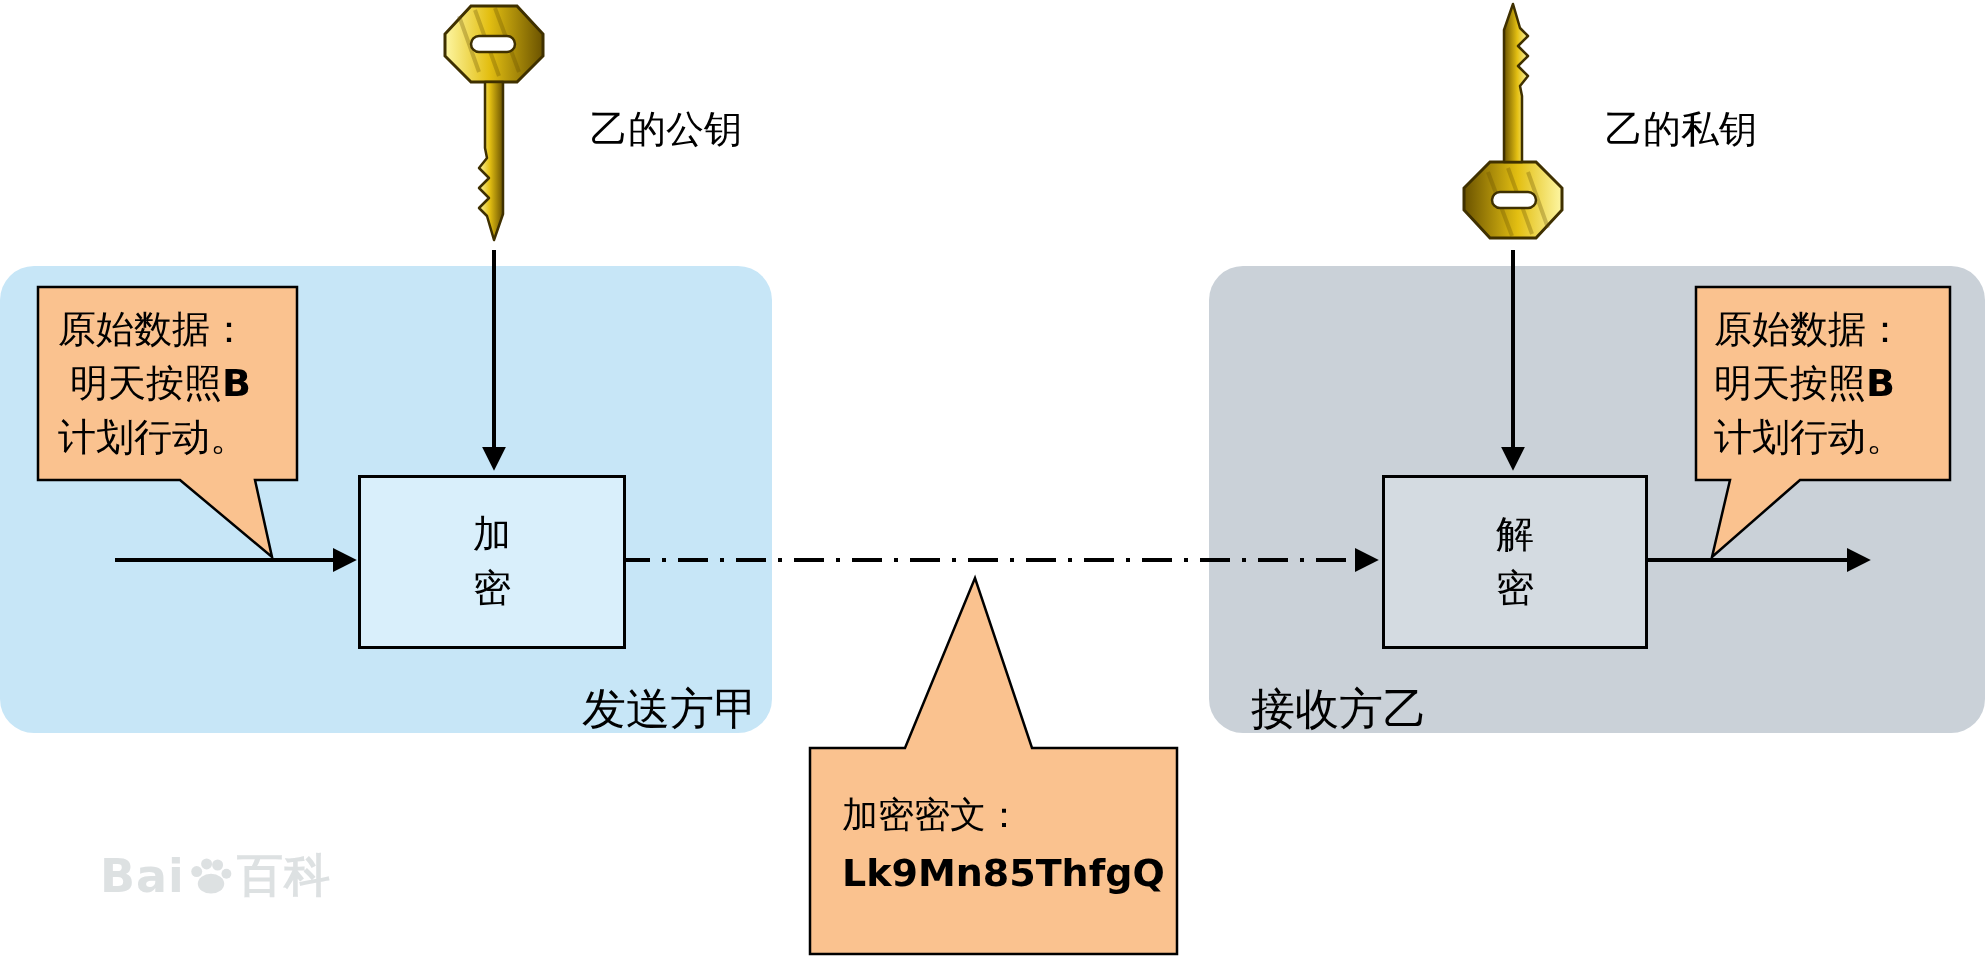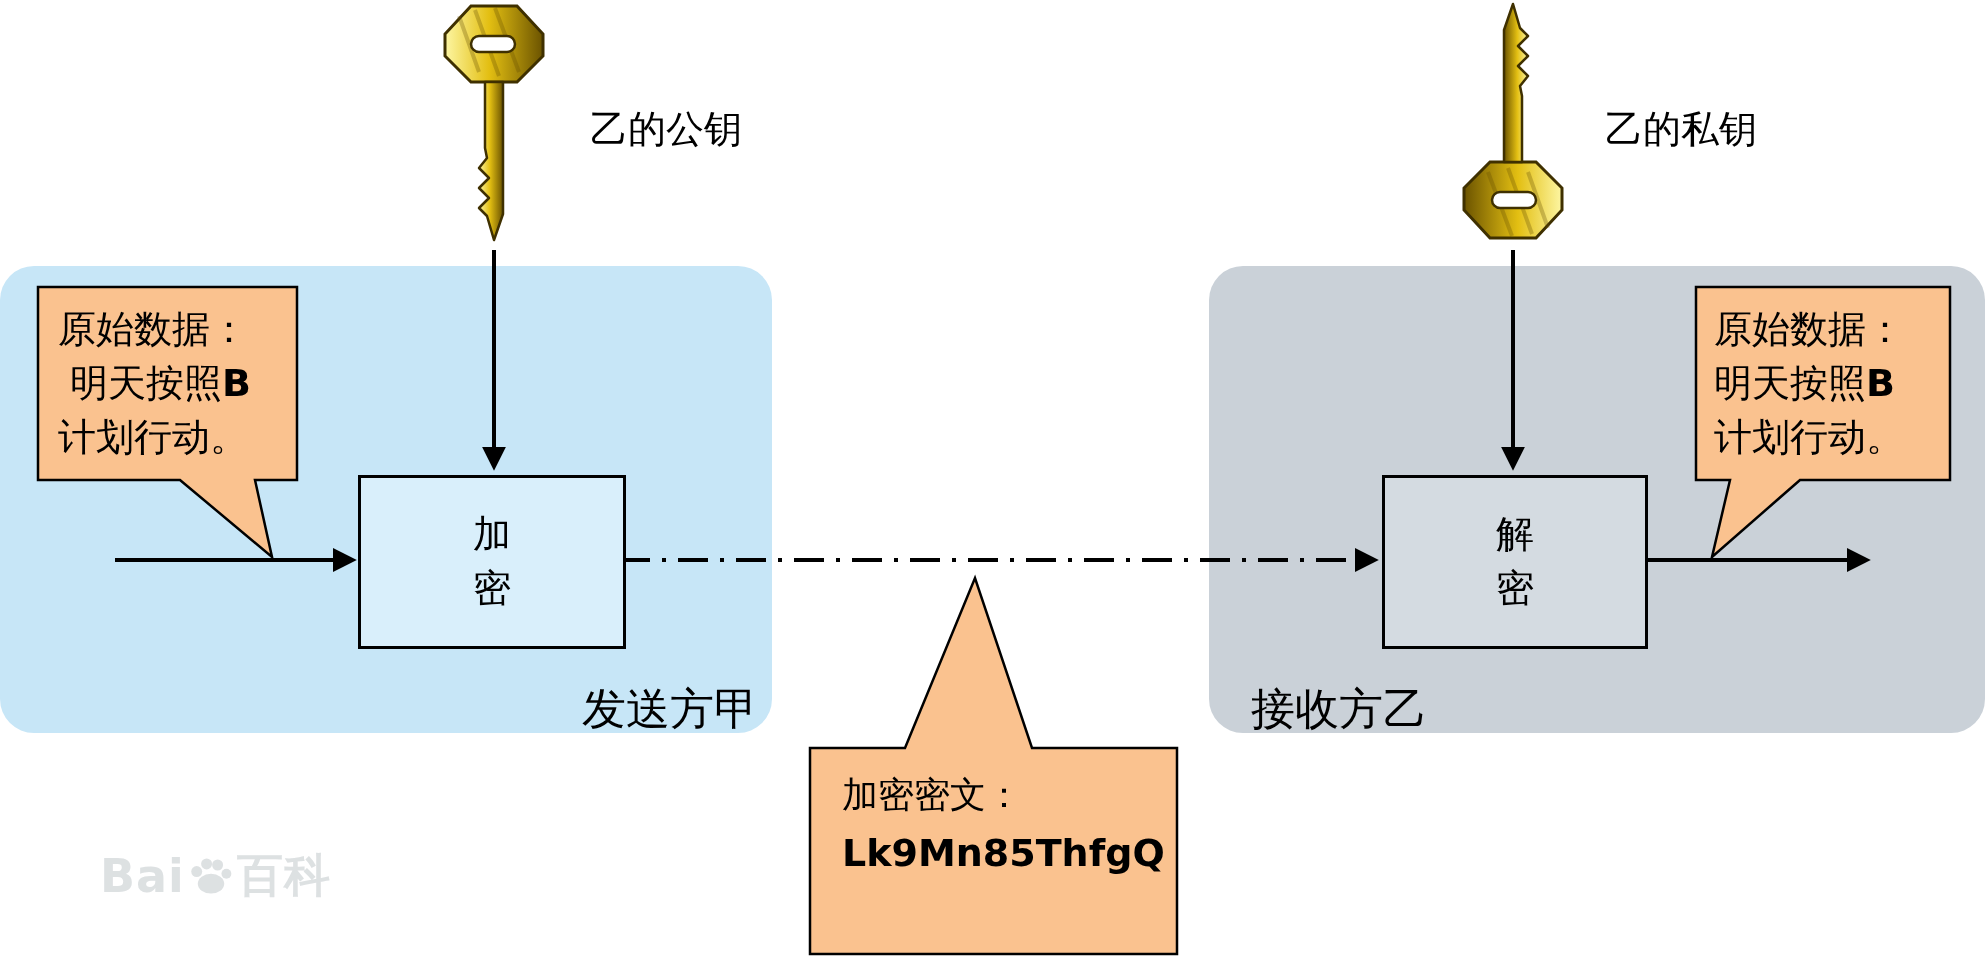--- a/index.html
+++ b/index.html
@@ -18,21 +18,21 @@
     position:absolute;z-index:2;border:3px solid #000;display:flex;align-items:center;justify-content:center;
     font-size:38px;line-height:1.42;text-align:center;white-space:pre-line;
   }
   .box-encrypt{left:358px;top:475px;width:262px;height:168px;background:var(--encrypt-box-fill,#d9effb);}
   .box-decrypt{left:1382px;top:475px;width:260px;height:168px;background:var(--decrypt-box-fill,#d4dbe1);}
   .label{position:absolute;z-index:2;white-space:nowrap;margin-top:12px;}
   .key-label{font-size:38px;}
   .panel-label{font-size:44px;}
   .callout-text{position:absolute;z-index:3;font-size:38px;line-height:54px;}
   .callout-text .cline{white-space:nowrap;}
-  .callout-text.cipher{line-height:58px;}
+  .callout-text.cipher{line-height:58px;margin-top:20px;}
   .callout-text.cipher .cline:first-child{font-size:36px;}
   .b{font-weight:bold;}
   .watermark{
     position:absolute;z-index:2;left:100px;top:845px;display:flex;align-items:center;gap:4px;
     font-size:46px;font-weight:bold;color:#d8dcde;opacity:0.85;letter-spacing:1px;
   }
   .watermark .paw{display:inline-block;}
 </style>
 </head>
 <body>

